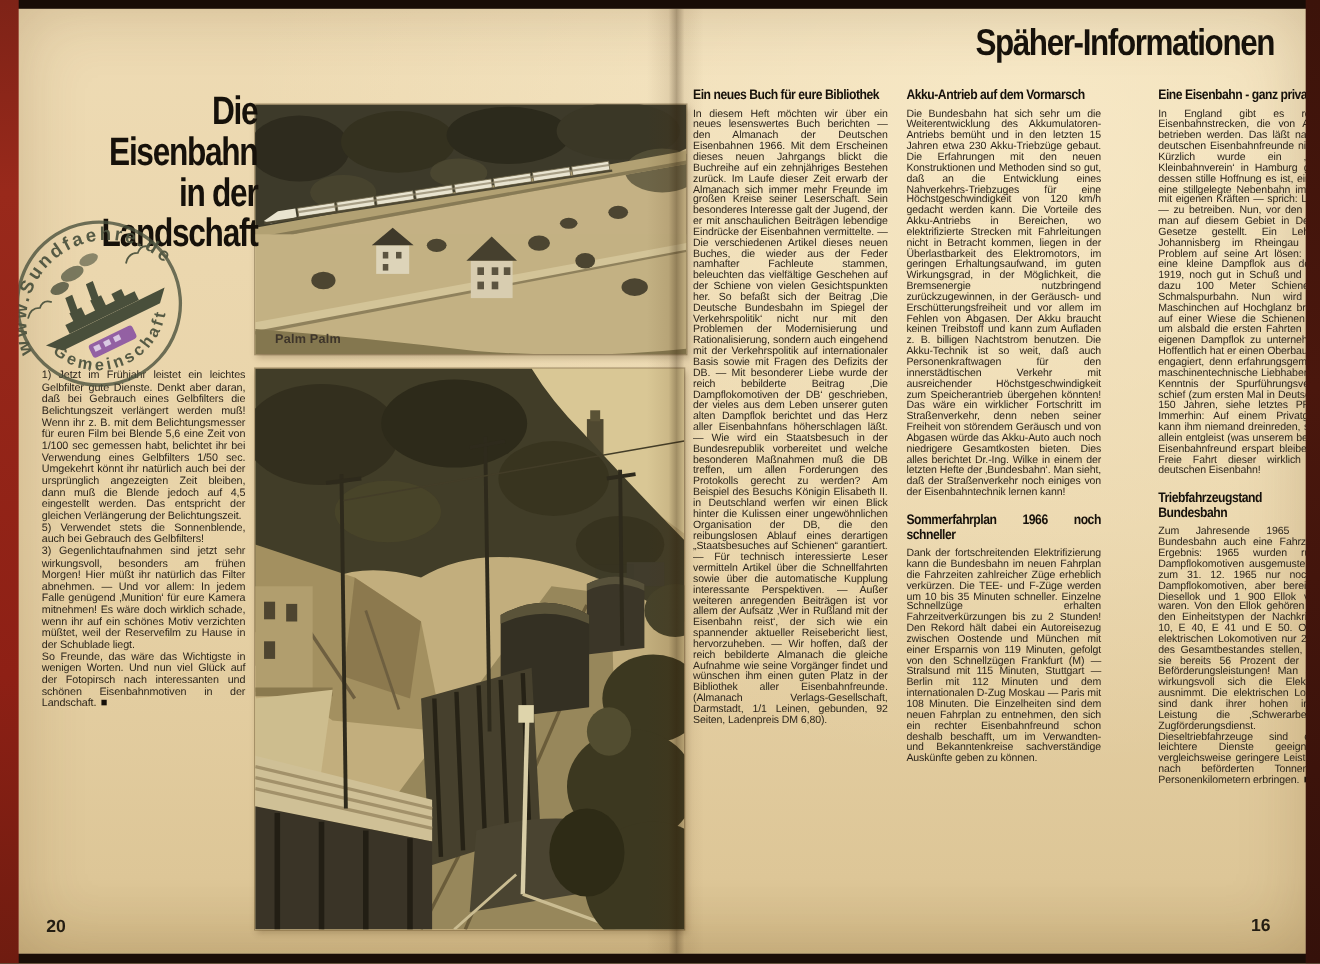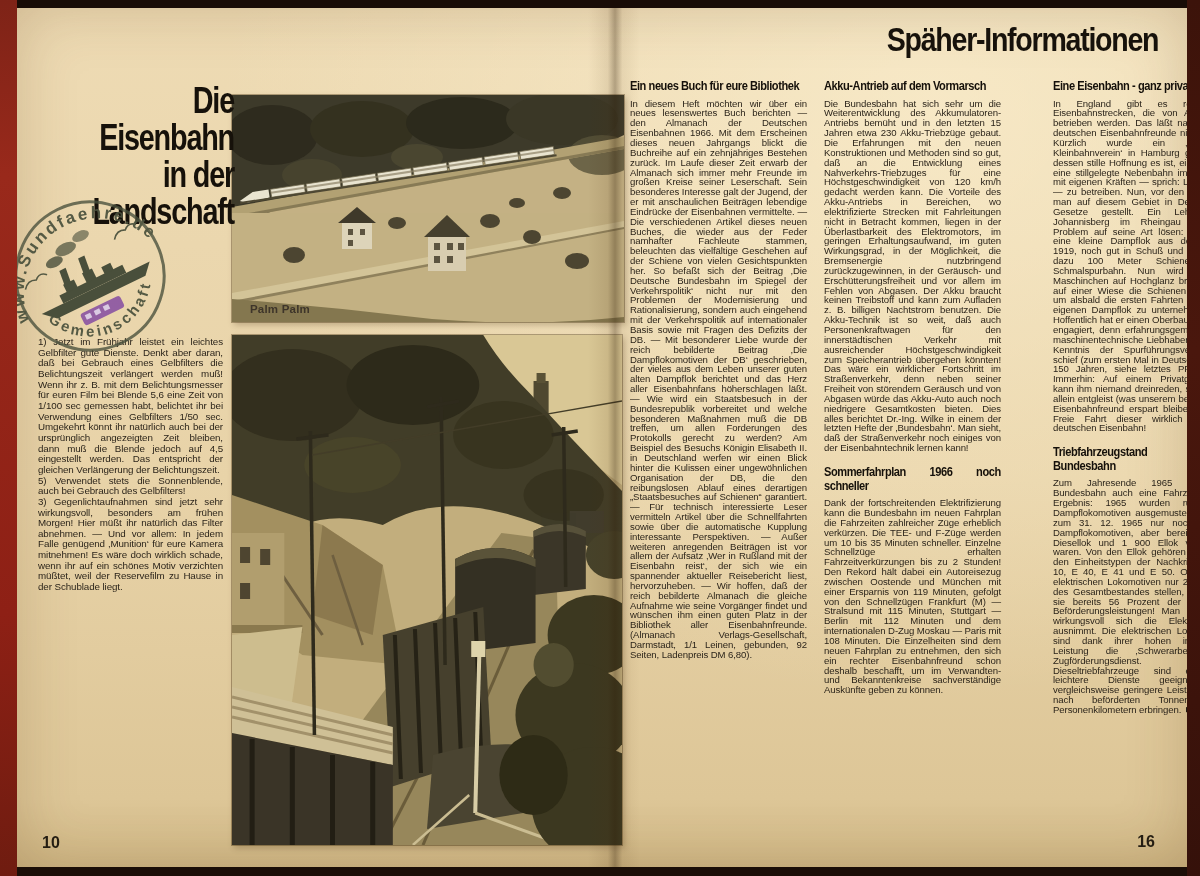--- a/index.html
+++ b/index.html
@@ -283,22 +283,23 @@
         <ellipse cx="380" cy="220" rx="28" ry="24" fill="#46422a"></ellipse>
         <ellipse cx="320" cy="330" rx="20" ry="22" fill="#524d30"></ellipse>
       </g>
     </svg>
   </div>
 
   <div class="body-text left-body" id="left-body">
       <p>1) Jetzt im Frühjahr leistet ein leichtes Gelbfilter gute Dienste. Denkt aber daran, daß bei Gebrauch eines Gelbfilters die Belichtungszeit verlängert werden muß! Wenn ihr z. B. mit dem Belichtungsmesser für euren Film bei Blende 5,6 eine Zeit von 1/100 sec gemessen habt, belichtet ihr bei Verwendung eines Gelbfilters 1/50 sec. Umgekehrt könnt ihr natürlich auch bei der ursprünglich angezeigten Zeit bleiben, dann muß die Blende jedoch auf 4,5 eingestellt werden. Das entspricht der gleichen Verlängerung der Belichtungszeit.</p>
       <p>5) Verwendet stets die Sonnenblende, auch bei Gebrauch des Gelbfilters!</p>
       <p>3) Gegenlichtaufnahmen sind jetzt sehr wirkungsvoll, besonders am frühen Morgen! Hier müßt ihr natürlich das Filter abnehmen. — Und vor allem: In jedem Falle genügend ‚Munition‘ für eure Kamera mitnehmen! Es wäre doch wirklich schade, wenn ihr auf ein schönes Motiv verzichten müßtet, weil der Reservefilm zu Hause in der Schublade liegt.</p>
+      <p>So Freunde, das wäre das Wichtigste in wenigen Worten. Und nun viel Glück auf der Fotopirsch nach interessanten und schönen Eisenbahnmotiven in der Landschaft.<span class="endmark">■</span></p>
     </div>
-  <div class="page-number page-number-left">10</div>
+  <div class="page-number page-number-left">20</div>
 
   <div class="spaeher-header">Späher-Informationen</div>
 
   <div class="col col-0 body-text" id="col-0">
       <div class="section">
         <h3>Ein neues Buch für eure Bibliothek</h3>
         <p>In diesem Heft möchten wir über ein neues lesenswertes Buch berichten — den Almanach der Deutschen Eisenbahnen 1966. Mit dem Erscheinen dieses neuen Jahrgangs blickt die Buchreihe auf ein zehnjähriges Bestehen zurück. Im Laufe dieser Zeit erwarb der Almanach sich immer mehr Freunde im großen Kreise seiner Leserschaft. Sein besonderes Interesse galt der Jugend, der er mit anschaulichen Beiträgen lebendige Eindrücke der Eisenbahnen vermittelte. — Die verschiedenen Artikel dieses neuen Buches, die wieder aus der Feder namhafter Fachleute stammen, beleuchten das vielfältige Geschehen auf der Schiene von vielen Gesichtspunkten her. So befaßt sich der Beitrag ‚Die Deutsche Bundesbahn im Spiegel der Verkehrspolitik‘ nicht nur mit den Problemen der Modernisierung und Rationalisierung, sondern auch eingehend mit der Verkehrspolitik auf internationaler Basis sowie mit Fragen des Defizits der DB. — Mit besonderer Liebe wurde der reich bebilderte Beitrag ‚Die Dampflokomotiven der DB‘ geschrieben, der vieles aus dem Leben unserer guten alten Dampflok berichtet und das Herz aller Eisenbahnfans höherschlagen läßt. — Wie wird ein Staatsbesuch in der Bundesrepublik vorbereitet und welche besonderen Maßnahmen muß die DB treffen, um allen Forderungen des Protokolls gerecht zu werden? Am Beispiel des Besuchs Königin Elisabeth II. in Deutschland werfen wir einen Blick hinter die Kulissen einer ungewöhnlichen Organisation der DB, die den reibungslosen Ablauf eines derartigen „Staatsbesuches auf Schienen“ garantiert. — Für technisch interessierte Leser vermitteln Artikel über die Schnellfahrten sowie über die automatische Kupplung interessante Perspektiven. — Außer weiteren anregenden Beiträgen ist vor allem der Aufsatz ‚Wer in Rußland mit der Eisenbahn reist‘, der sich wie ein spannender aktueller Reisebericht liest, hervorzuheben. — Wir hoffen, daß der reich bebilderte Almanach die gleiche Aufnahme wie seine Vorgänger findet und wünschen ihm einen guten Platz in der Bibliothek aller Eisenbahnfreunde. (Almanach Verlags-Gesellschaft, Darmstadt, 1/1 Leinen, gebunden, 92 Seiten, Ladenpreis DM 6,80).</p>
       </div>
     </div>
   <div class="col col-1 body-text" id="col-1">

